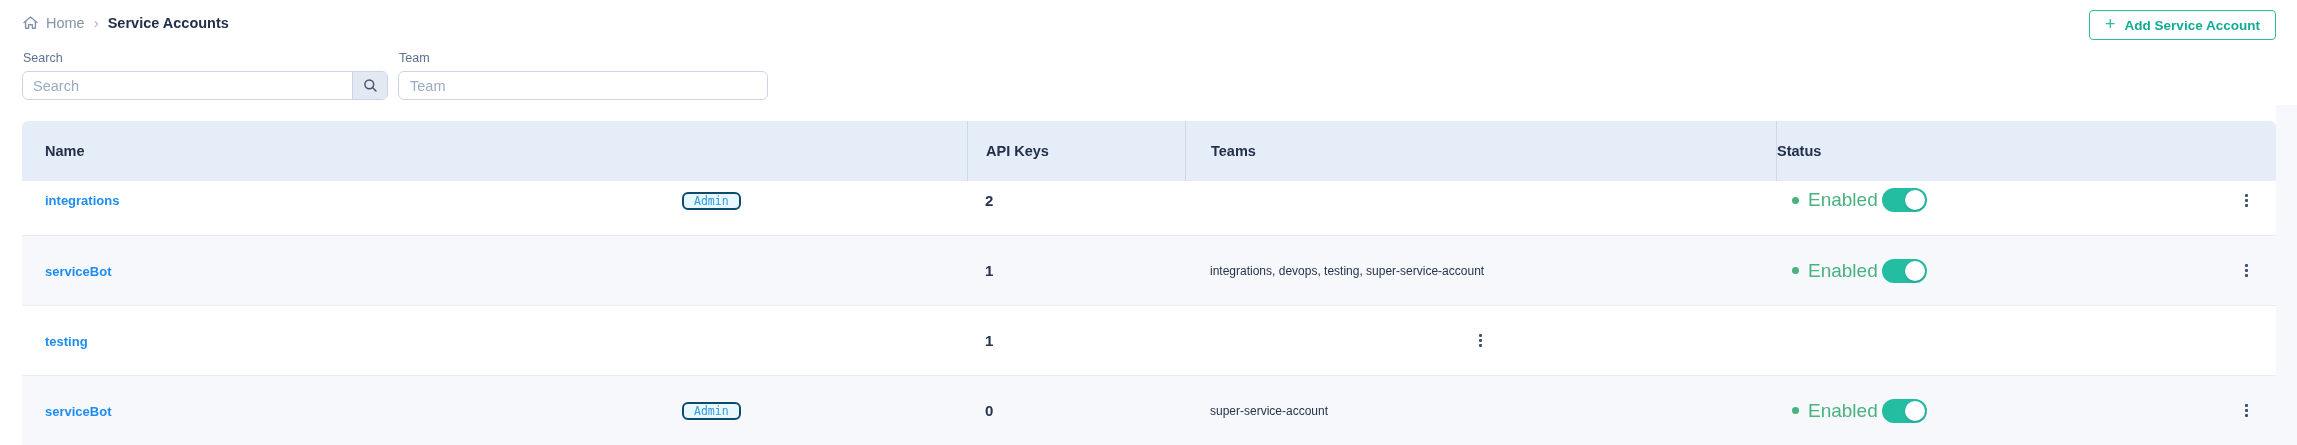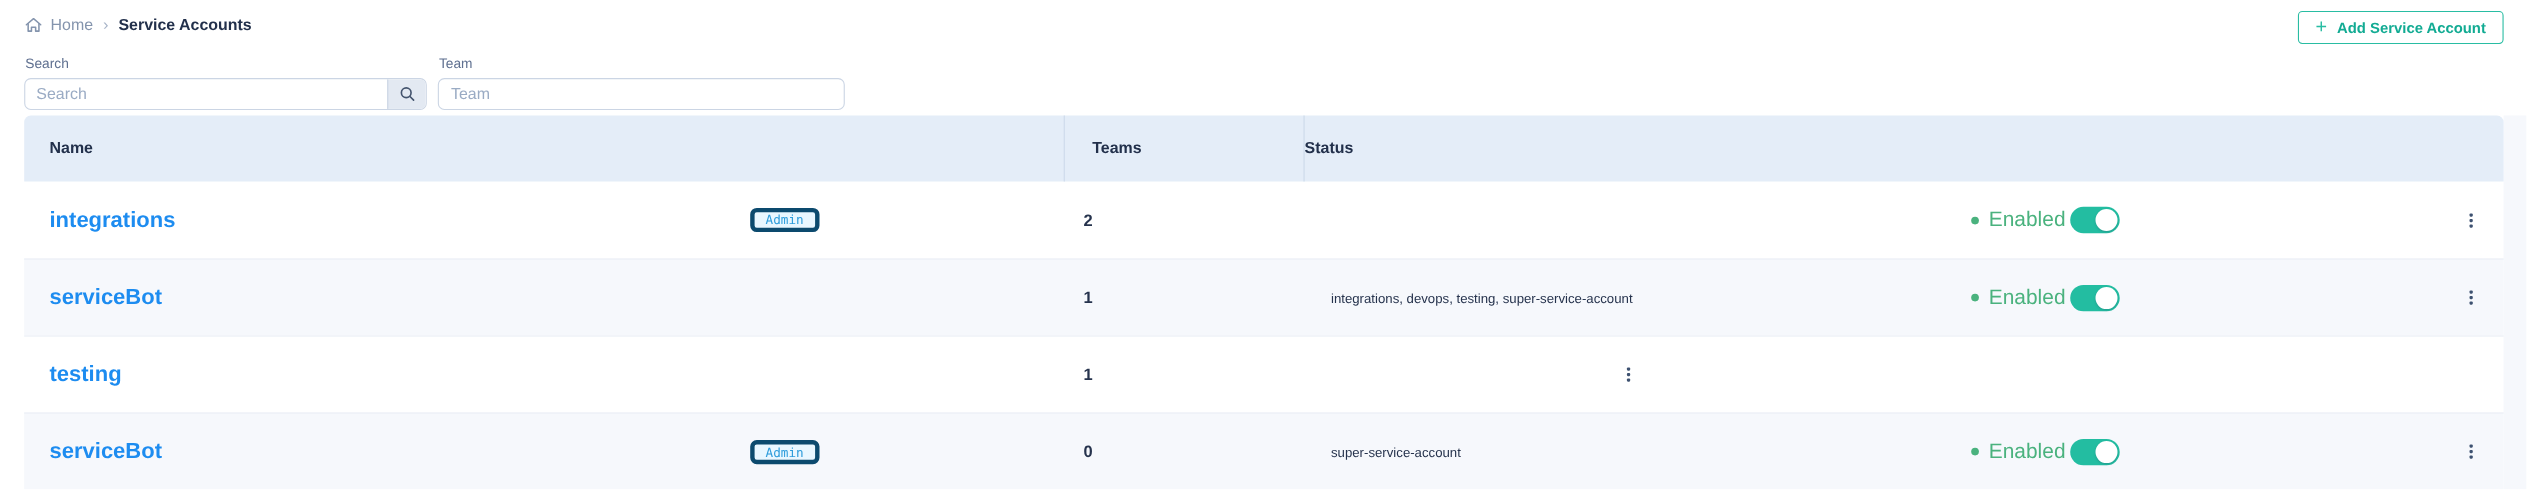--- a/index.html
+++ b/index.html
@@ -29,35 +29,35 @@
     align-items:center; justify-content:center; cursor:pointer; }
   .team-input { position:absolute; left:398px; top:71px; width:370px; height:29px;
     border:1px solid #cbd5e4; border-radius:6px; padding:0 11px; font-size:14.5px;
     font-family:"Liberation Sans", sans-serif; color:#26334d; outline:none; }
   input::placeholder { color:#9aabc4; }
 
   
   .gutter { position:absolute; left:2276px; top:105px; width:21px; height:340px; background:#f6f8fc; }
 
   
-  .thead { position:absolute; left:22px; top:105px; width:2254px; height:60px; background:#e4edf8;
+  .thead { position:absolute; left:22px; top:121px; width:2254px; height:60px; background:#e4edf8;
     border-radius:6px 6px 0 0; display:grid; grid-template-columns:945px 218px 591px 441px 59px; align-items:center; }
   .th { font-size:14.5px; font-weight:700; color:#22304b; height:100%; display:flex; align-items:center; }
   .th-name { padding-left:23px; }
   .th-api { padding-left:18px; border-left:1px solid #ccd9ea; }
   .th-teams { padding-left:25px; border-left:1px solid #ccd9ea; }
   .th-status { border-left:1px solid #ccd9ea; }
 
   .tbody { position:absolute; left:22px; top:165px; width:2254px; }
   .row { display:grid; grid-template-columns:660px 285px 218px 591px 441px 59px; height:70px; align-items:center; }
   .row.alt { background:#f6f8fc; }
   .row + .row { border-top:1px solid #e9eef5; }
   .name-cell { padding-left:23px; }
-  .name-cell a { color:#1d8cf0; font-size:20px; font-weight:700; text-decoration:none; cursor:pointer; }
-  .badge { display:inline-block; border:4px solid #0c4a6e; background:#e9f7ff; color:#2d9cdb;
+  .name-cell a { color:#1d8cf0; font-size:13px; font-weight:700; text-decoration:none; cursor:pointer; }
+  .badge { display:inline-block; border:2px solid #0c4a6e; background:#e9f7ff; color:#2d9cdb;
     border-radius:6px; padding:0 10px; font-family:"DejaVu Sans Mono", monospace; font-size:11.5px; }
   .num-cell { padding-left:18px; font-size:15px; font-weight:700; color:#26334d; }
   .teams-cell { padding-left:25px; font-size:12px; color:#26334d; }
   .status-cell { padding-left:16px; display:flex; align-items:center; }
   .dot { width:7px; height:7px; border-radius:50%; margin-right:9px; }
   .status-label { font-size:19px; font-weight:500; width:74px; }
   .status-enabled .dot { background:#4ab27e; } .status-enabled .status-label { color:#4ab27e; }
   .status-disabled .dot { background:#e8544a; } .status-disabled .status-label { color:#e8544a; }
   .toggle { width:45px; height:24px; border-radius:12px; display:flex; align-items:center;
     padding:2px; cursor:pointer; }
@@ -111,20 +111,21 @@
       </span>
     </div>
   </div>
   <div class="filter-label lbl-team">Team</div>
   <input type="text" class="team-input" placeholder="Team" style="">
 
   <div class="gutter"></div>
 
   <div class="thead">
     <div class="th th-name">Name</div>
+    <div class="th th-api">API Keys</div>
     <div class="th th-teams">Teams</div>
     <div class="th th-status">Status</div>
     <div class="th"></div>
   </div>
 
   <div class="tbody">
 
     <div class="row">
       <div class="name-cell">
         <a>integrations</a>

